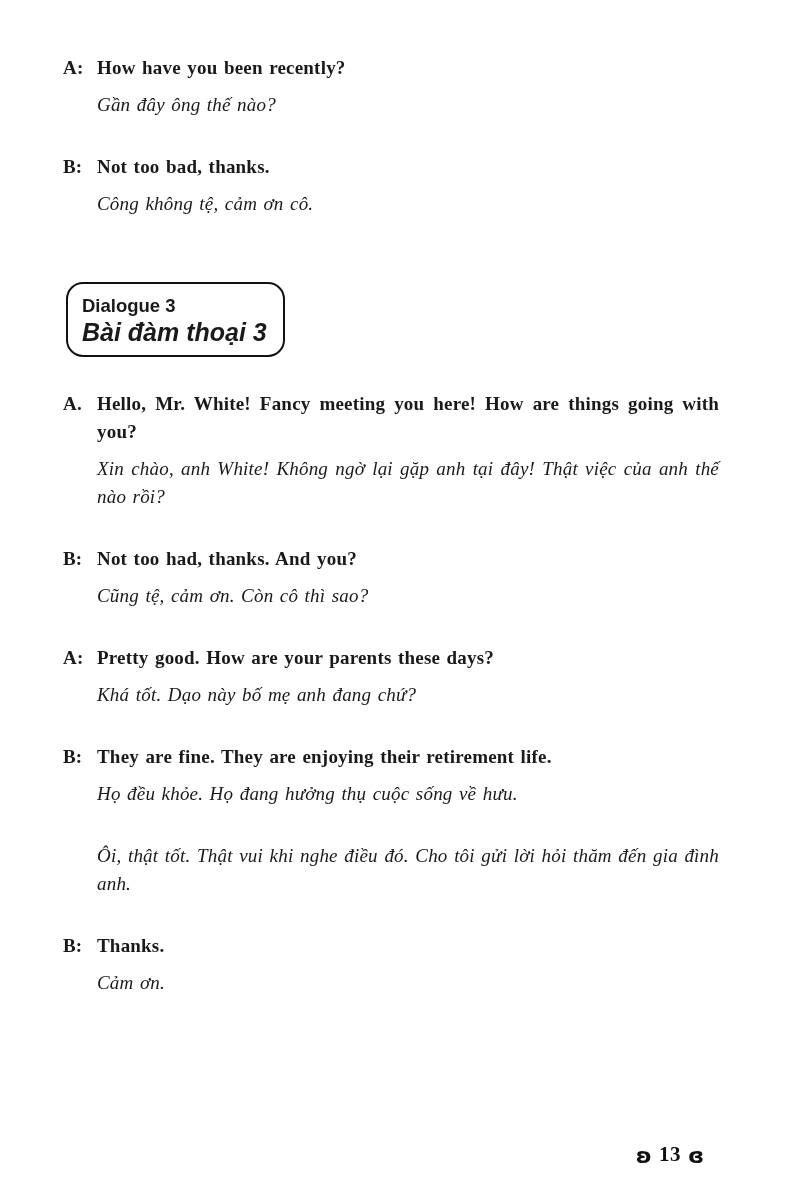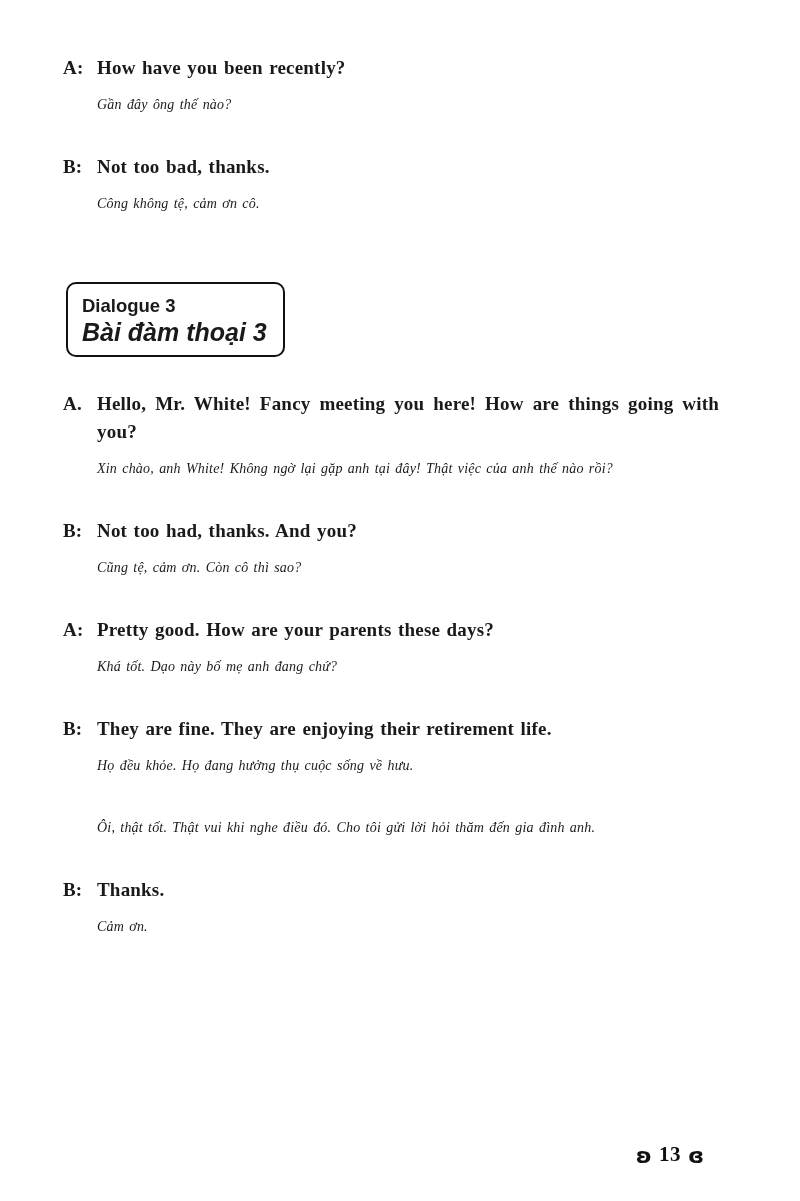--- a/index.html
+++ b/index.html
@@ -31,32 +31,32 @@
     padding-left: 34px;
     text-indent: -34px;
     font-weight: bold;
   }
   .speaker {
     display: inline-block;
     width: 34px;
     text-indent: 0;
   }
   .line-vi {
-    font-size: 14px;
+    font-size: 19px;
     line-height: 28px;
     font-style: italic;
     text-align: justify;
     letter-spacing: 0.2px;
     word-spacing: 1.5px;
     margin: 9px 0 0 34px;
   }
   .dialogue-box {
     display: inline-block;
     border: 2.5px solid #111;
-    border-radius: 10px;
+    border-radius: 17px;
     padding: 9px 16px 10px 14px;
     margin: 30px 0 33px 3px;
     font-family: "Liberation Sans", "DejaVu Sans", sans-serif;
   }
   .dialogue-box .box-title {
     font-size: 18.5px;
     font-weight: bold;
     line-height: 26px;
   }
   .dialogue-box .box-subtitle {

